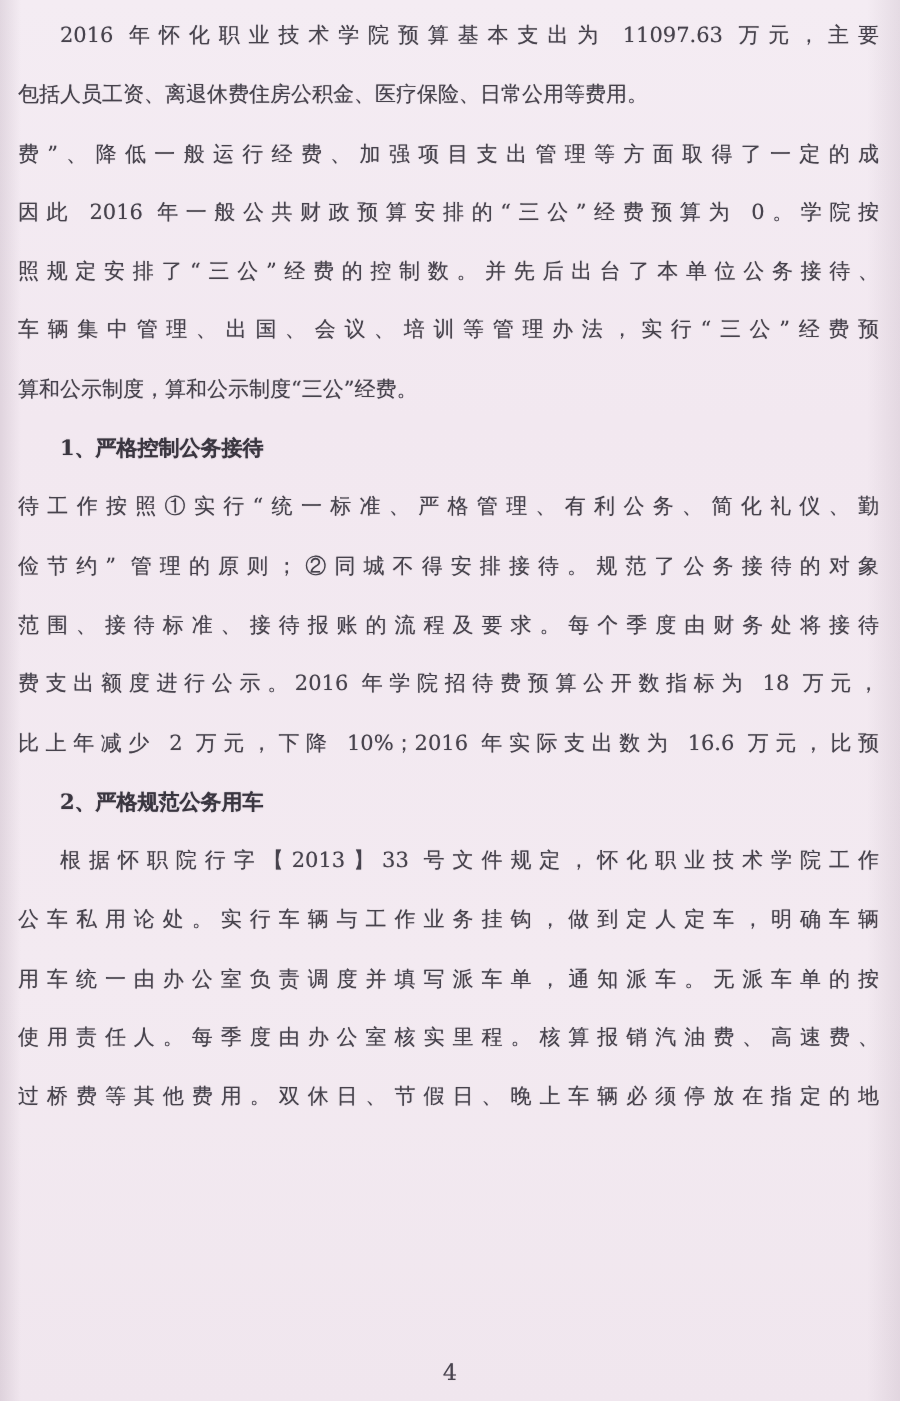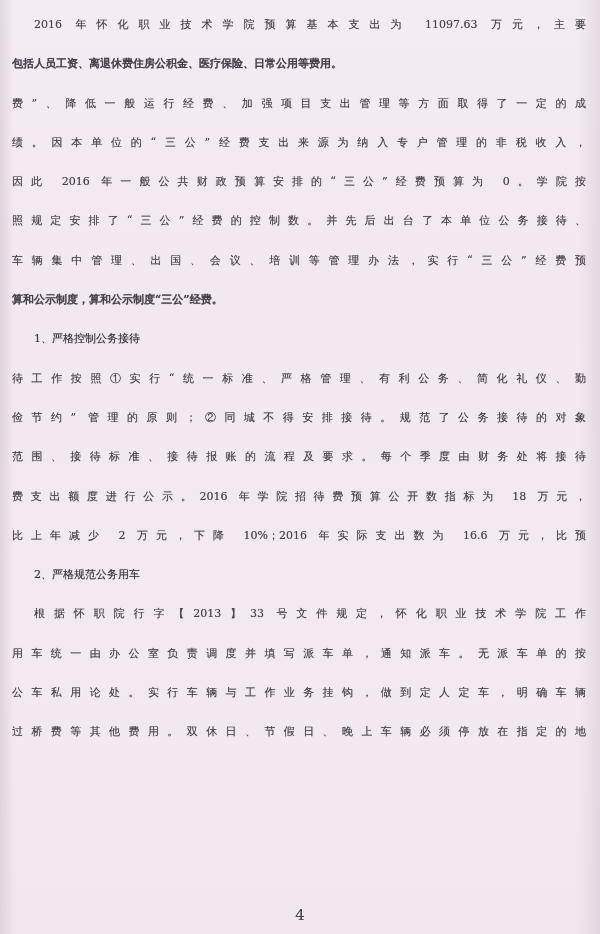--- a/index.html
+++ b/index.html
@@ -19,38 +19,37 @@
   }
   .page {
     position: absolute;
     left: 12px;
     top: 5px;
     width: 574px;
   }
   .line {
     height: 39.3px;
     line-height: 39.3px;
-    font-size: 11px;
+    font-size: 14px;
     color: #47434d;
     text-shadow: 0 0 0.7px rgba(71,67,77,0.55);
     text-align: justify;
     text-align-last: justify;
     overflow: hidden;
     white-space: nowrap;
   }
   .line.first {
     text-indent: 2em;
   }
   .line.end {
     text-align-last: left;
     white-space: normal;
-    font-weight: bold;
   }
   .heading .line {
-    font-weight: 400;
+    font-weight: 700;
     color: #3a3640;
     text-shadow: 0 0 0.8px rgba(58,54,64,0.6);
   }
   .page-number {
     position: absolute;
     left: 0;
     top: 901px;
     width: 600px;
     height: 28px;
     line-height: 28px;
@@ -63,40 +62,40 @@
 </head>
 <body>
 
 <div class="page">
     <div class="block para">
       <div class="line first">2016 年怀化职业技术学院预算基本支出为 11097.63 万元，主要</div>
       <div class="line end">包括人员工资、离退休费住房公积金、医疗保险、日常公用等费用。</div>
     </div>
     <div class="block para">
       <div class="line">费”、降低一般运行经费、加强项目支出管理等方面取得了一定的成</div>
-      <div class="line">绩。因本单位的“三公”经费支出来源为纳入专户管理的非税收入，</div>
       <div class="line">因此 2016 年一般公共财政预算安排的“三公”经费预算为 0。学院按</div>
       <div class="line">照规定安排了“三公”经费的控制数。并先后出台了本单位公务接待、</div>
       <div class="line">车辆集中管理、出国、会议、培训等管理办法，实行“三公”经费预</div>
       <div class="line end">算和公示制度，算和公示制度“三公”经费。</div>
     </div>
     <div class="block heading">
       <div class="line first end">1、严格控制公务接待</div>
     </div>
     <div class="block para">
       <div class="line">待工作按照①实行“统一标准、严格管理、有利公务、简化礼仪、勤</div>
       <div class="line">俭节约” 管理的原则；②同城不得安排接待。规范了公务接待的对象</div>
       <div class="line">范围、接待标准、接待报账的流程及要求。每个季度由财务处将接待</div>
       <div class="line">费支出额度进行公示。2016 年学院招待费预算公开数指标为 18 万元，</div>
       <div class="line">比上年减少 2 万元，下降 10%；2016 年实际支出数为 16.6 万元，比预</div>
     </div>
     <div class="block heading">
       <div class="line first end">2、严格规范公务用车</div>
     </div>
     <div class="block para">
       <div class="line first">根据怀职院行字【2013】33 号文件规定，怀化职业技术学院工作</div>
+      <div class="line">公车私用论处。实行车辆与工作业务挂钩，做到定人定车，明确车辆</div>
       <div class="line">用车统一由办公室负责调度并填写派车单，通知派车。无派车单的按</div>
-      <div class="line">公车私用论处。实行车辆与工作业务挂钩，做到定人定车，明确车辆</div>
+      <div class="line">使用责任人。每季度由办公室核实里程。核算报销汽油费、高速费、</div>
       <div class="line">过桥费等其他费用。双休日、节假日、晚上车辆必须停放在指定的地</div>
     </div>
   </div>
 
 <div class="page-number">4</div>
 
 </body></html>

